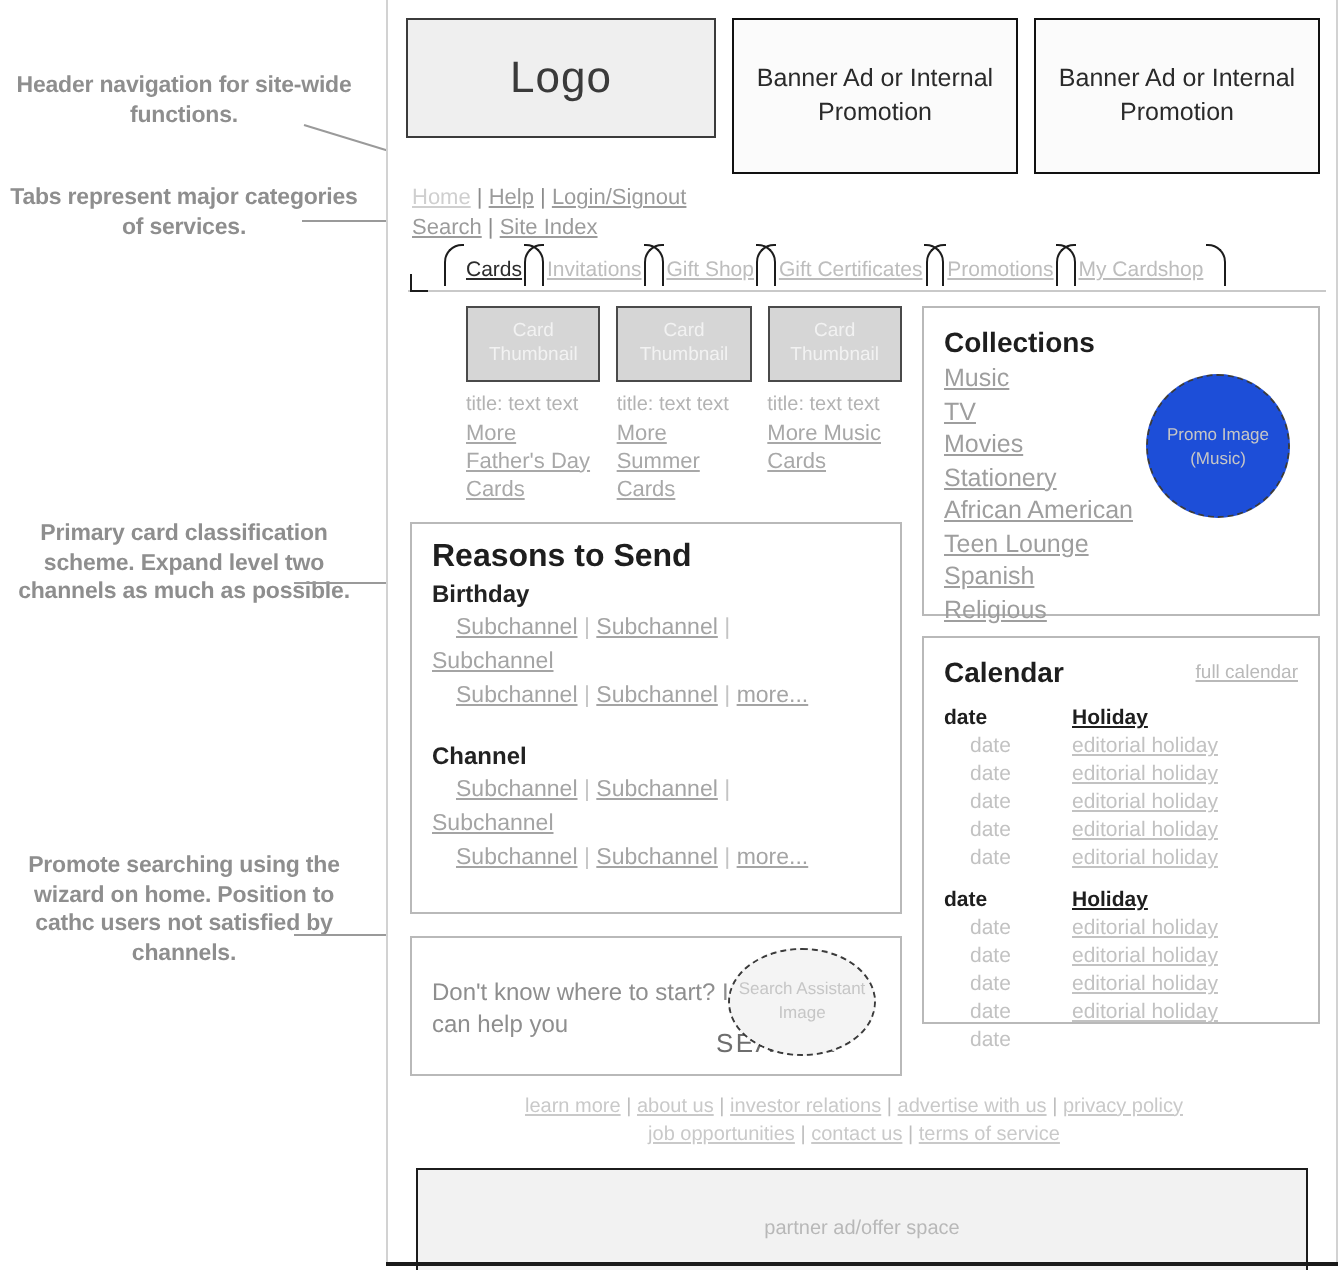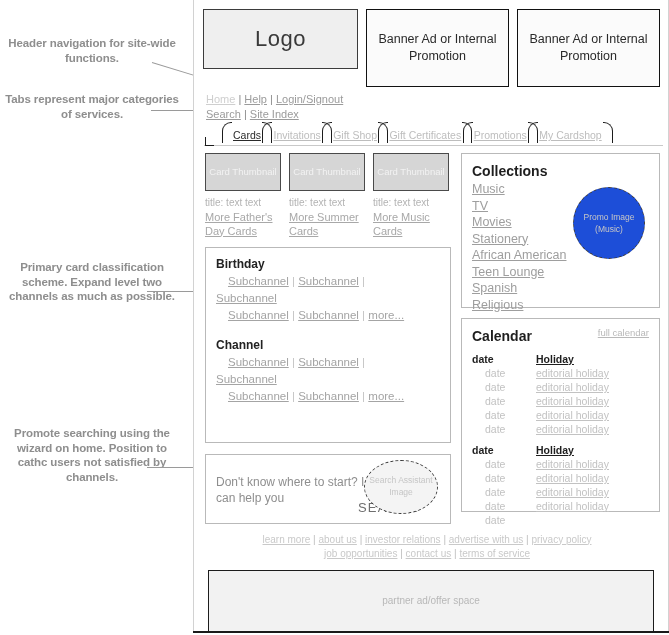--- a/index.html
+++ b/index.html
@@ -135,21 +135,21 @@
   
   #main-cols {
     display: flex;
     gap: 10px;
     padding: 7px 8px 0 11px;
   }
   #col-left  { width: 246px; }
   #col-right { flex: 1; }
 
   
-  #thumbs { display: flex; gap: 8px; }
+  #thumbs { display: flex; gap: 8px; margin-left: 28px; }
   .thumb-cell { width: 76px; }
   .thumb-box {
     height: 38px;
     border: 1px solid #4a4a4a;
     background: #d6d6d6;
     display: flex; align-items: center; justify-content: center;
     text-align: center;
     color: #f2f2f2;
     font-size: 9.5px;
     line-height: 12px;
@@ -238,21 +238,21 @@
     border-radius: 50%;
     background: #1d4ed8;
     display: flex; flex-direction: column;
     align-items: center; justify-content: center;
     color: #c6c6c6; font-size: 8.5px; line-height: 12px;
     text-align: center;
   }
 
   
   #calendar-panel { margin-top: 10px; height: 194px; padding: 8px 10px; }
-  #cal-head { display: flex; align-items: flex-start; }
+  #cal-head { display: flex; align-items: center; }
   #cal-head .panel-title { font-size: 14px; flex: 1; }
   #cal-full {
     font-size: 9.5px; color: #b9b9b9; text-decoration: underline;
   }
   .cal-row { display: flex; line-height: 14px; }
   .cal-row.head {
     font-size: 10.5px; font-weight: bold; color: #1e1e1e;
     margin-top: 7px;
   }
   .cal-row.head .c2 { text-decoration: underline; }
@@ -348,20 +348,21 @@
           <div class="thumb-more">More Summer Cards</div>
         </div>
         <div class="thumb-cell">
           <div class="thumb-box">Card Thumbnail</div>
           <div class="thumb-title">title:  text text</div>
           <div class="thumb-more">More Music Cards</div>
         </div>
       </div>
 
       <div class="panel" id="reasons-panel">
+        <div class="panel-title">Reasons to Send</div>
 
         <div>
           <div class="chan-name">Birthday</div>
           <div class="sub-row">
             <span class="lnk">Subchannel</span>
             <span class="sep">|</span>
             <span class="lnk">Subchannel</span>
             <span class="sep">|</span>
           </div>
           <div class="sub-row wrap">

